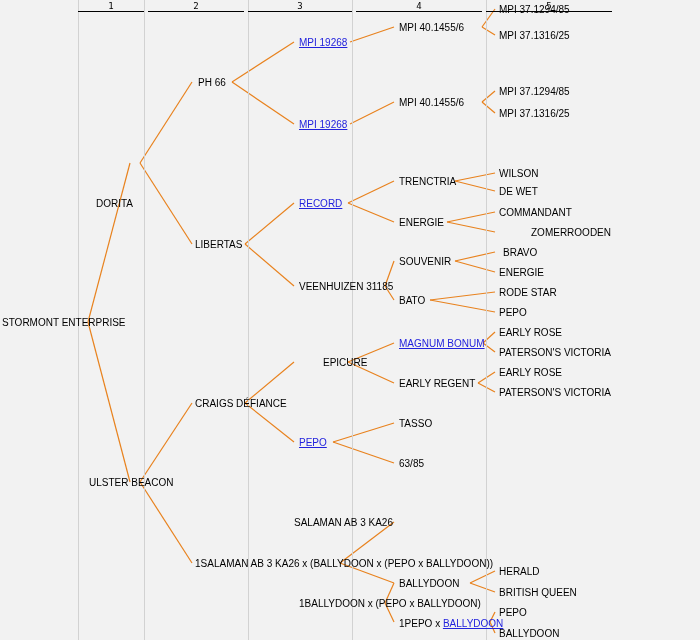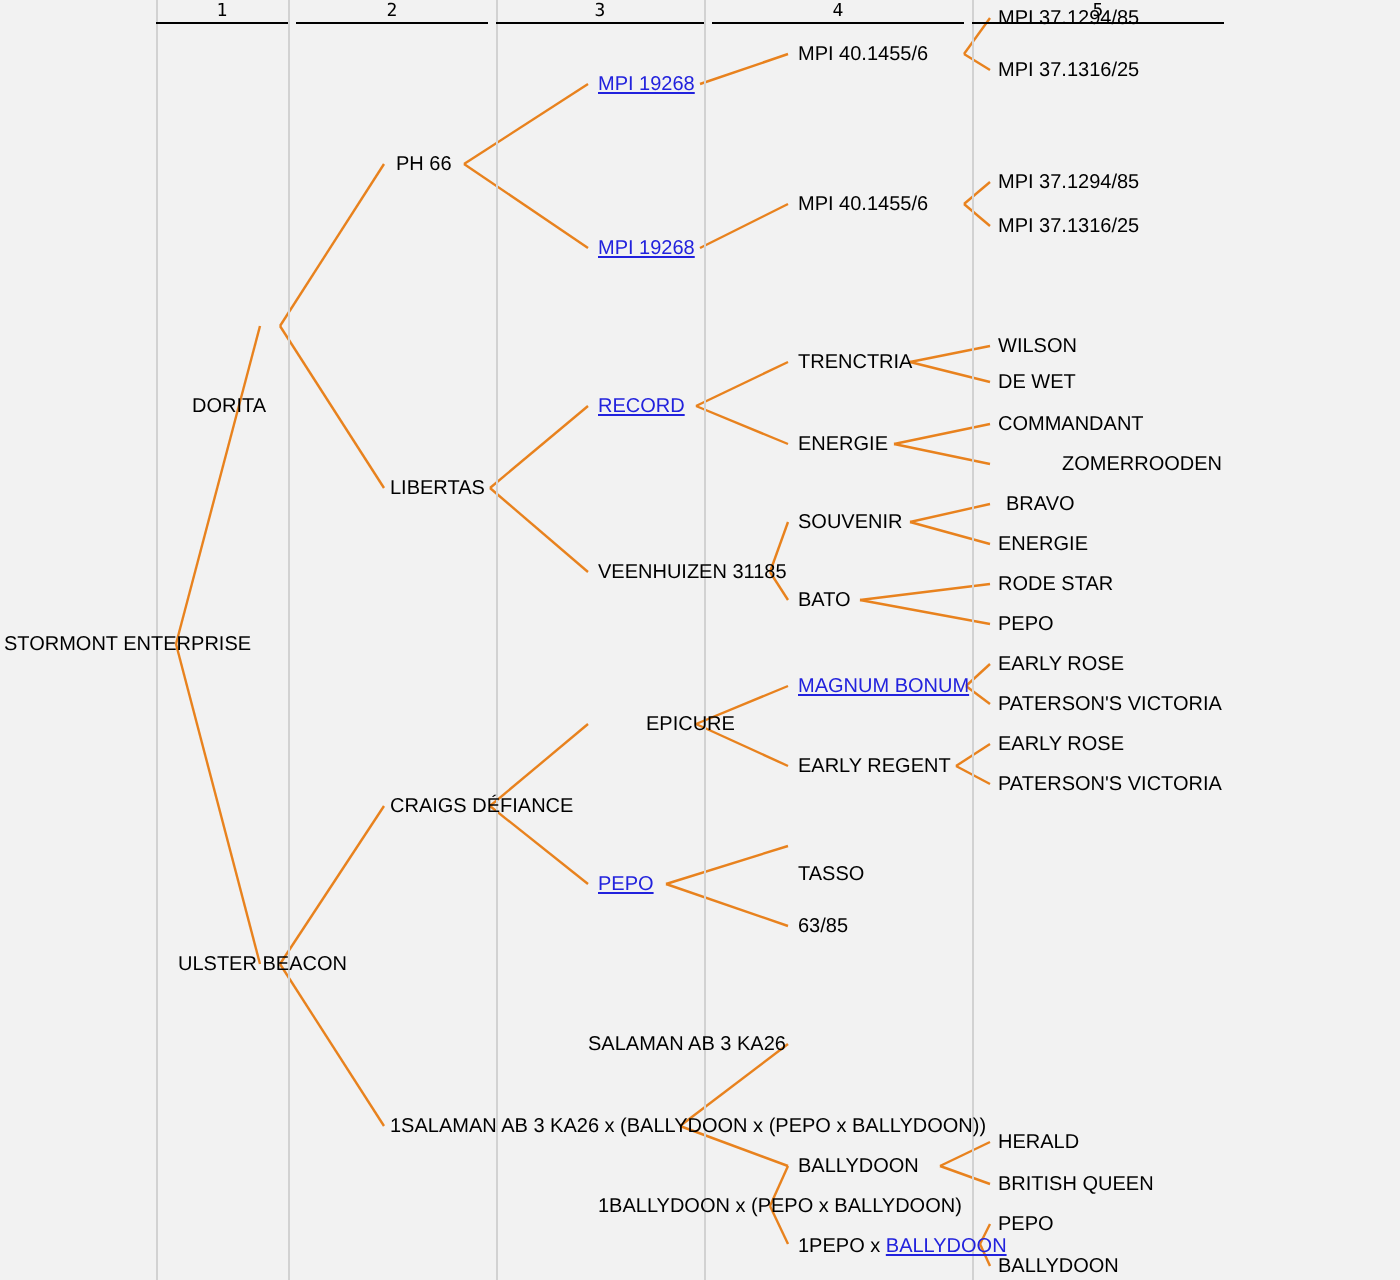--- a/index.html
+++ b/index.html
@@ -147,21 +147,21 @@
       <div class="node" style="left: 294px; top: 517px;">SALAMAN AB 3 KA26</div>
       <div class="node" style="left: 195px; top: 558px;">1SALAMAN AB 3 KA26 x (BALLYDOON x (PEPO x BALLYDOON))</div>
       <div class="node" style="left: 399px; top: 22px;">MPI 40.1455/6</div>
       <div class="node" style="left: 399px; top: 97px;">MPI 40.1455/6</div>
       <div class="node" style="left: 399px; top: 176px;">TRENCTRIA</div>
       <div class="node" style="left: 399px; top: 217px;">ENERGIE</div>
       <div class="node" style="left: 399px; top: 256px;">SOUVENIR</div>
       <div class="node" style="left: 399px; top: 295px;">BATO</div>
       <div class="node link underline" style="left: 399px; top: 338px;">MAGNUM BONUM</div>
       <div class="node" style="left: 399px; top: 378px;">EARLY REGENT</div>
-      <div class="node" style="left: 399px; top: 418px; margin-top: 14px;">TASSO</div>
+      <div class="node" style="left: 399px; top: 418px;">TASSO</div>
       <div class="node" style="left: 399px; top: 458px;">63/85</div>
       <div class="node" style="left: 399px; top: 578px;">BALLYDOON</div>
       <div class="node" style="left: 299px; top: 598px;">1BALLYDOON x (PEPO x BALLYDOON)</div>
       <div class="node" style="left: 399px; top: 618px;"><span>1PEPO x </span><span style="color: rgb(34, 34, 221); text-decoration: underline;">BALLYDOON</span></div>
       <div class="node" style="left: 499px; top: 4px;">MPI 37.1294/85</div>
       <div class="node" style="left: 499px; top: 30px;">MPI 37.1316/25</div>
       <div class="node" style="left: 499px; top: 86px;">MPI 37.1294/85</div>
       <div class="node" style="left: 499px; top: 108px;">MPI 37.1316/25</div>
       <div class="node" style="left: 499px; top: 168px;">WILSON</div>
       <div class="node" style="left: 499px; top: 186px;">DE WET</div>

